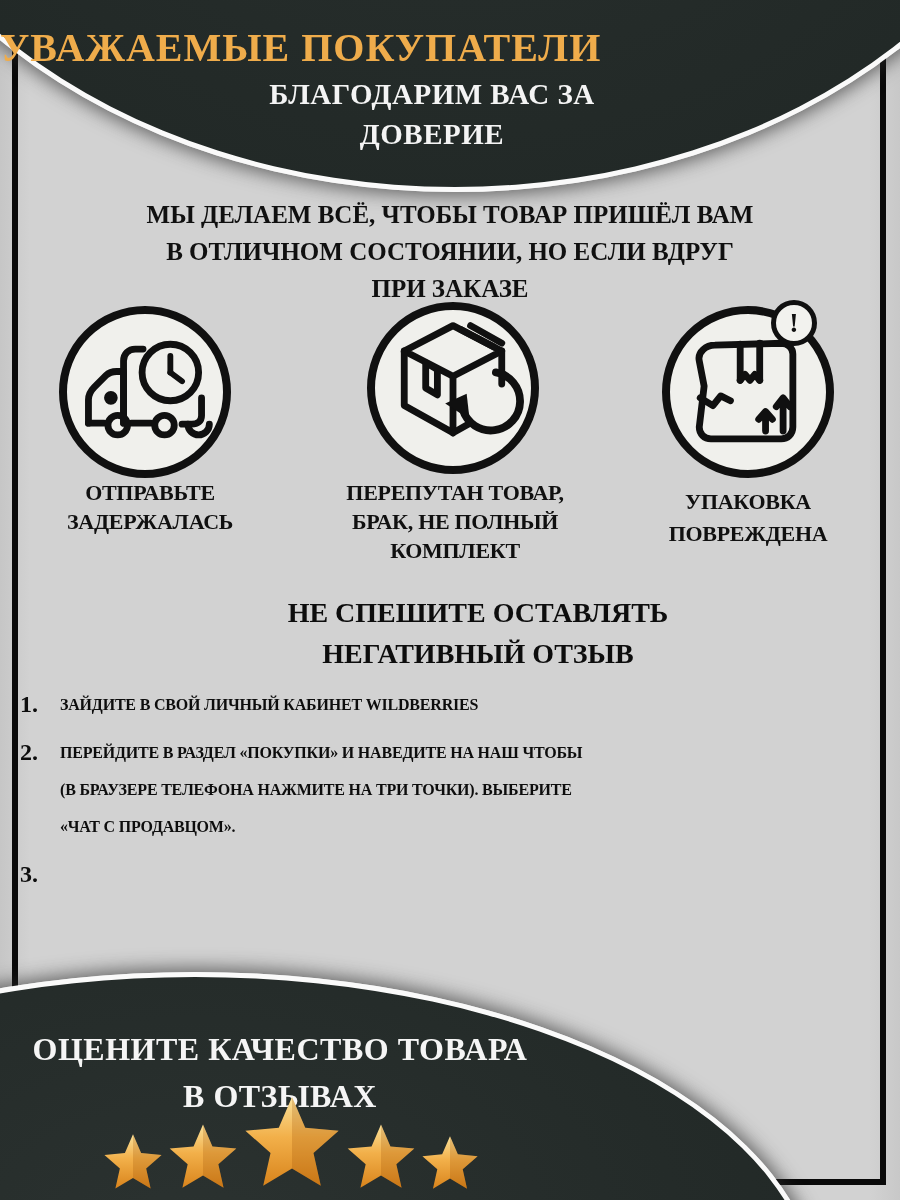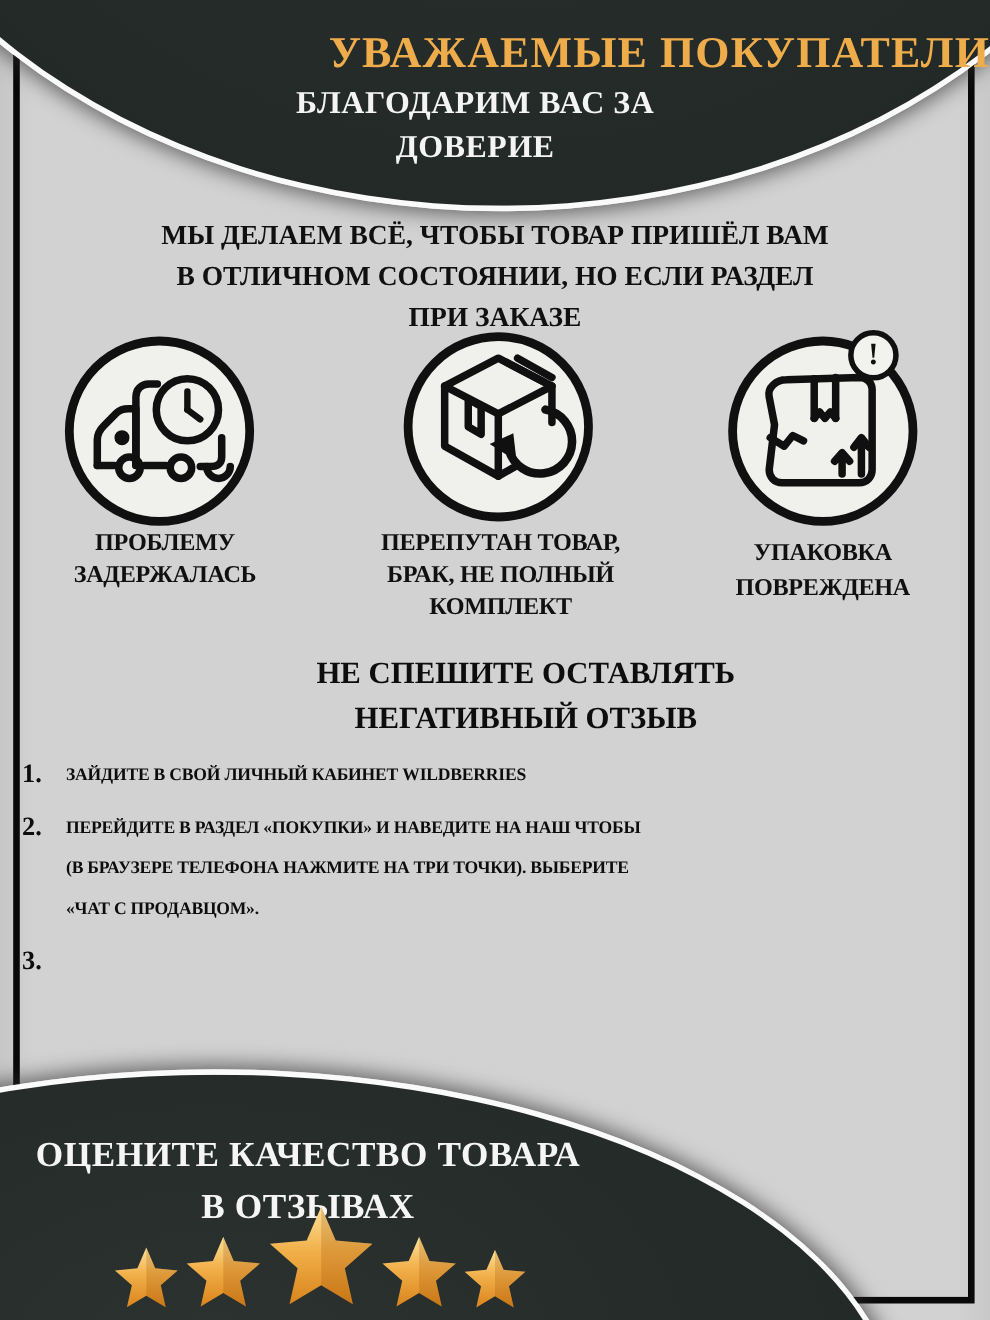--- a/index.html
+++ b/index.html
@@ -18,21 +18,21 @@
     position:absolute;border-radius:50%;
     background:radial-gradient(ellipse at 50% 40%, #2b3230 0%, #242b29 55%, #1f2624 100%);
     border:5px solid #fafafa;
     box-shadow:0 0 18px 4px rgba(45,45,45,.65);
     z-index:2;
   }
   .header-ellipse{left:-170px;top:-774px;width:1240px;height:956px;}
   .footer-ellipse{left:-430px;top:972px;width:1240px;height:646px;}
   
   .hdr-title{
-    position:absolute;left:0;top:24px;width:900px;text-align:right;
+    position:absolute;left:0;top:24px;width:900px;text-align:left;
     font-size:40px;font-weight:700;letter-spacing:1px;z-index:3;
   }
   .hdr-sub{
     position:absolute;left:0;top:74px;width:864px;text-align:center;
     font-size:29px;line-height:40px;font-weight:700;color:#f4f4f4;
     white-space:pre-line;z-index:3;letter-spacing:.5px;
   }
   
   .intro{
     position:absolute;left:40px;top:196px;width:820px;text-align:center;
@@ -106,21 +106,21 @@
   <div class="border-frame"></div>
 
   <div class="dark-ellipse header-ellipse"></div>
   <div class="dark-ellipse footer-ellipse"></div>
 
   <div class="hdr-title" style="color:#efac4b">УВАЖАЕМЫЕ ПОКУПАТЕЛИ</div>
   <div class="hdr-sub">БЛАГОДАРИМ ВАС ЗА
 ДОВЕРИЕ</div>
 
   <div class="intro">МЫ ДЕЛАЕМ ВСЁ, ЧТОБЫ ТОВАР ПРИШЁЛ ВАМ
-В ОТЛИЧНОМ СОСТОЯНИИ, НО ЕСЛИ РАЗДЕЛ
+В ОТЛИЧНОМ СОСТОЯНИИ, НО ЕСЛИ ВДРУГ
 ПРИ ЗАКАЗЕ</div>
 
   <div class="circle c1">
     <svg width="156" height="156" viewBox="0 0 160 160">
       <g fill="none" stroke="#101010" stroke-width="7" stroke-linecap="round" stroke-linejoin="round">
         <path d="M22,112 V88 C22,83 24,79 28,75 L40,63 C43,60 47,59 51,59 H58 V112"></path>
         <circle cx="45" cy="86" r="3.5"></circle>
         <path d="M58,112 V48 C58,41 63,36 70,36 H78"></path>
         <path d="M138,86 V104 C138,110 134,113 128,113 H118"></path>
         <path d="M22,112 H38"></path>
@@ -161,21 +161,21 @@
         <path d="M92,30 V68"></path>
         <path d="M72,68 L77,62 L82,68 L87,62 L92,68"></path>
         <path d="M31,86 L44,94 L52,84 L62,89"></path>
         <path d="M98,120 V101 M91,108 L98,100 L105,108"></path>
         <path d="M116,120 V87 M109,95 L116,86 L123,95"></path>
       </g>
     </svg>
     <div class="badge">!</div>
   </div>
 
-  <div class="issue-label l1">ПРОБЛЕМУ
+  <div class="issue-label l1">ОТПРАВЬТЕ
 ЗАДЕРЖАЛАСЬ</div>
   <div class="issue-label l3">УПАКОВКА
 ПОВРЕЖДЕНА</div>
   <div class="issue-label l2">ПЕРЕПУТАН ТОВАР,
 БРАК, НЕ ПОЛНЫЙ
 КОМПЛЕКТ</div>
 
   <div class="warning">НЕ СПЕШИТЕ ОСТАВЛЯТЬ
 НЕГАТИВНЫЙ ОТЗЫВ</div>
 

